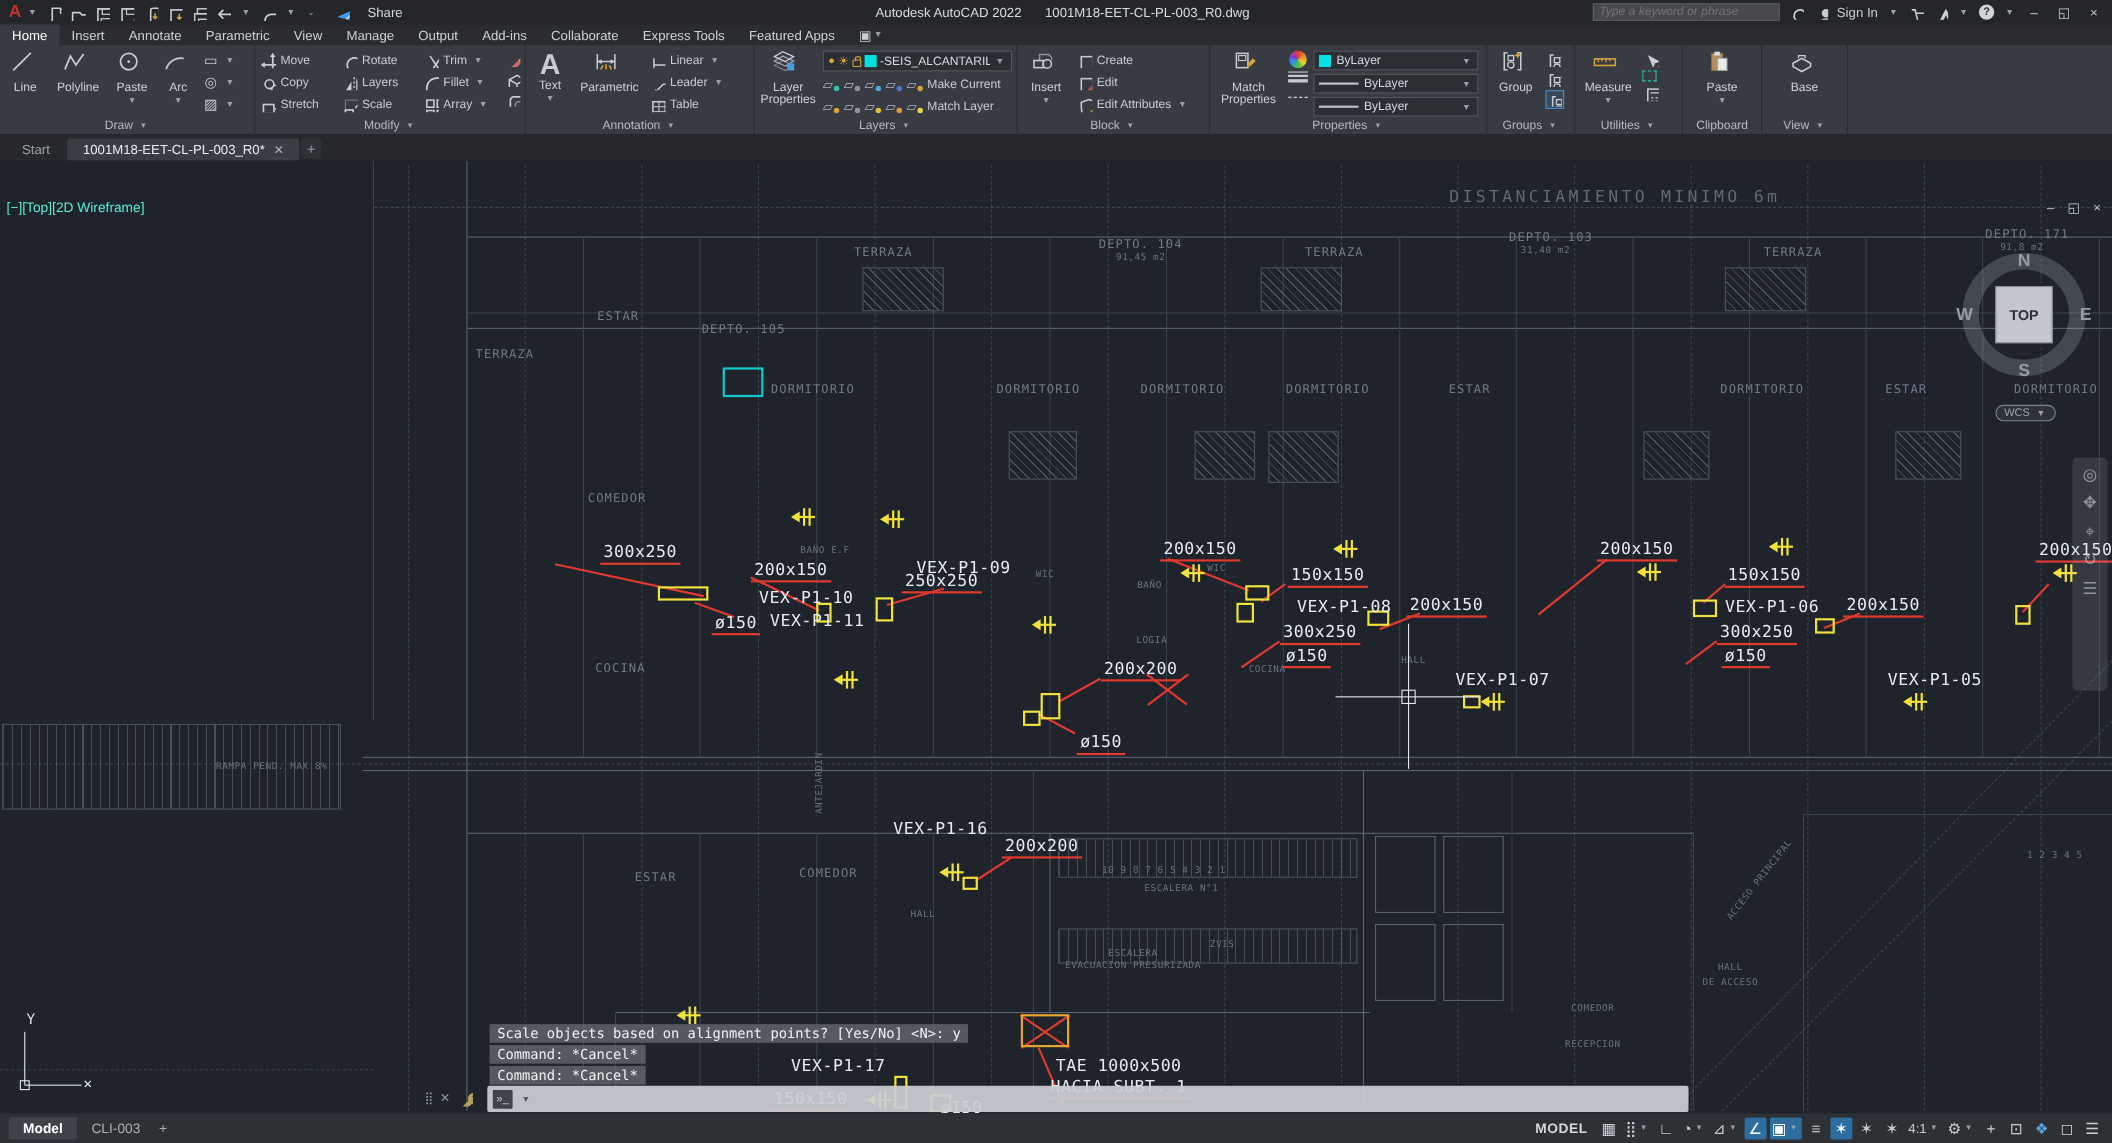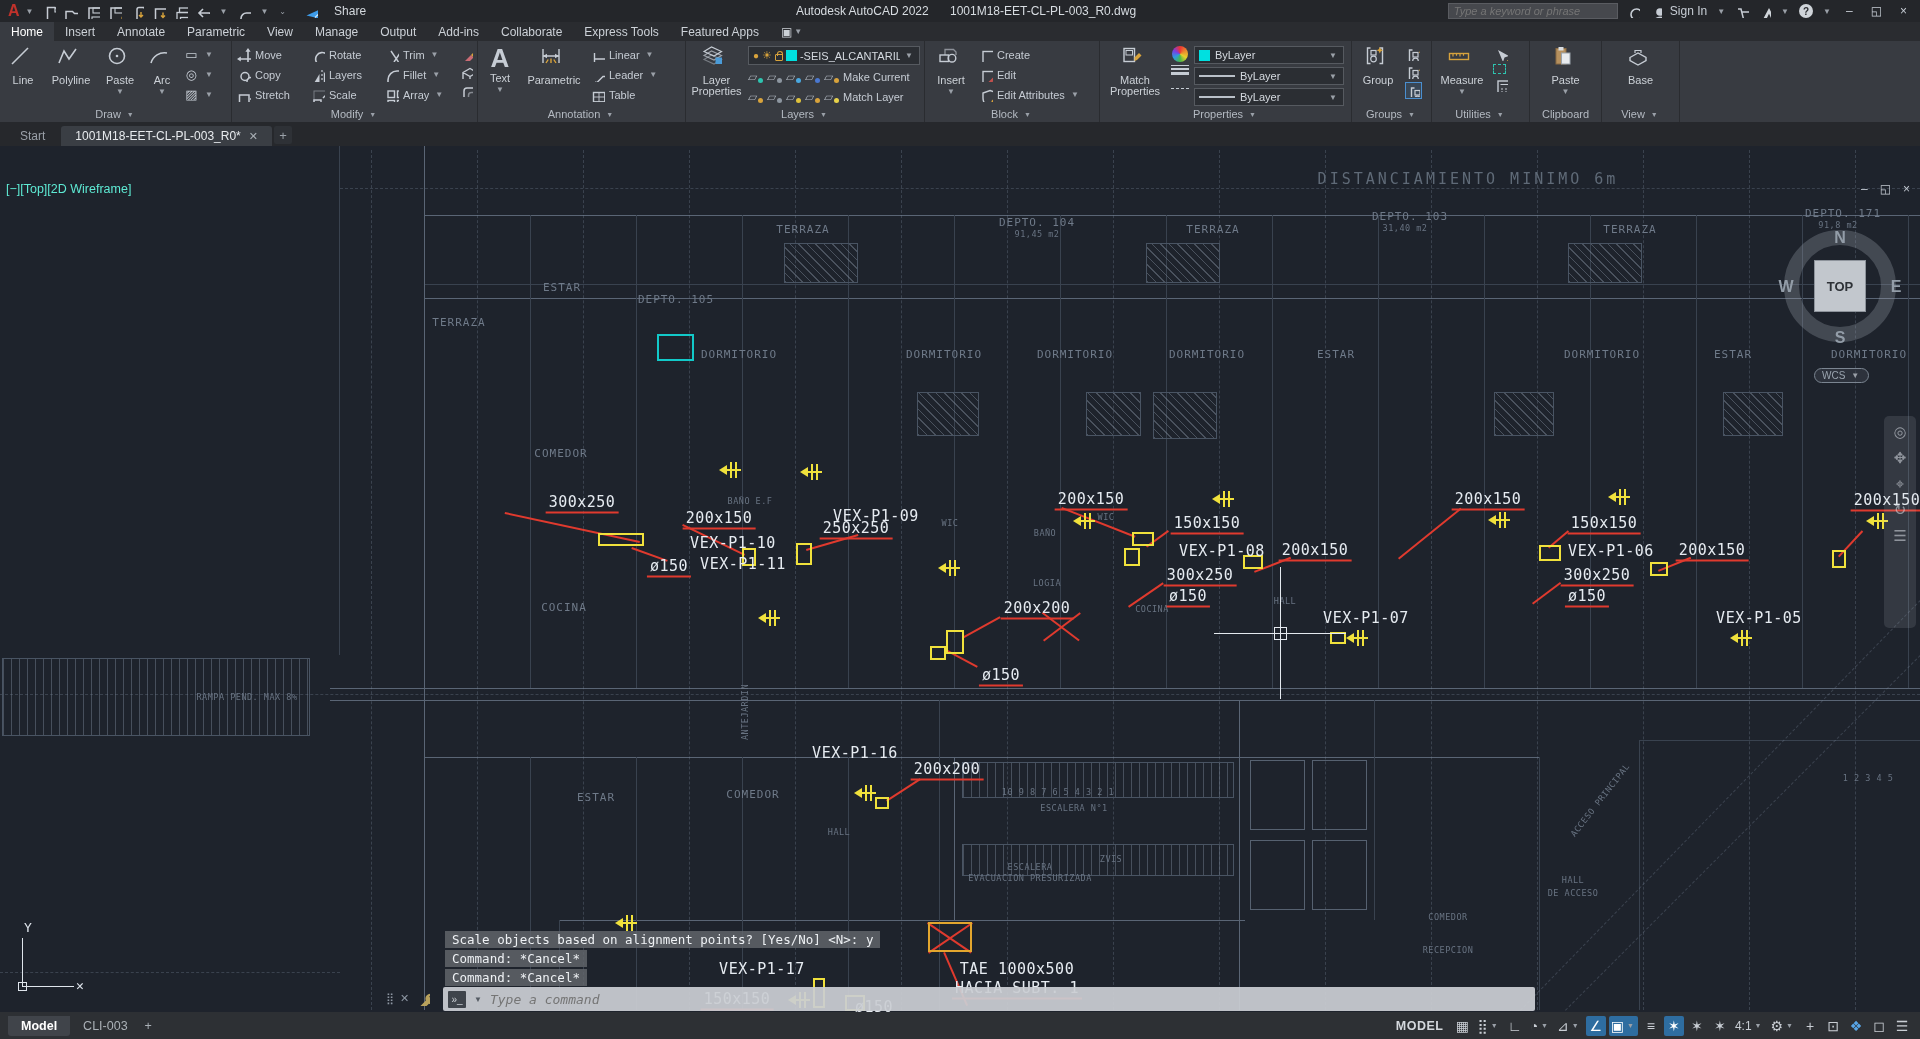--- a/index.html
+++ b/index.html
@@ -916,21 +916,20 @@
       <span>⣿</span>
       <span>✕</span>
       <svg>
           <use href="#i-wrench"></use>
         </svg>
     </div>
 
     <div class="cmdbar" style="left:443px;top:841px;width:1092px">
       <span class="cmdicon">»_</span>
       <span class="caret">▼</span>
-      <input class="cmdprompt" placeholder="Type a command" style="">
     </div>
   <i class="ln w" style="left: 425px; top: 69px; width: 1495px; transform: rotate(0deg);"></i>
       <i class="ln d2" style="left: 425px; top: 138px; width: 1495px; transform: rotate(0deg);"></i>
       <i class="ln w" style="left: 425px; top: 152px; width: 1495px; transform: rotate(0deg);"></i>
       <i class="ln w" style="left: 330px; top: 542px; width: 1590px; transform: rotate(0deg);"></i>
       <i class="ln w" style="left: 330px; top: 554px; width: 1590px; transform: rotate(0deg);"></i>
       <i class="ln w" style="left: 425px; top: 611px; width: 1115px; transform: rotate(0deg);"></i>
       <i class="ln w" style="left: 560px; top: 774px; width: 685px; transform: rotate(0deg);"></i>
       <i class="ln d2" style="left: 340px; top: 0px; width: 509px; transform: rotate(90deg);"></i>
       <i class="ln w" style="left: 425px; top: 0px; width: 542px; transform: rotate(90deg);"></i>

